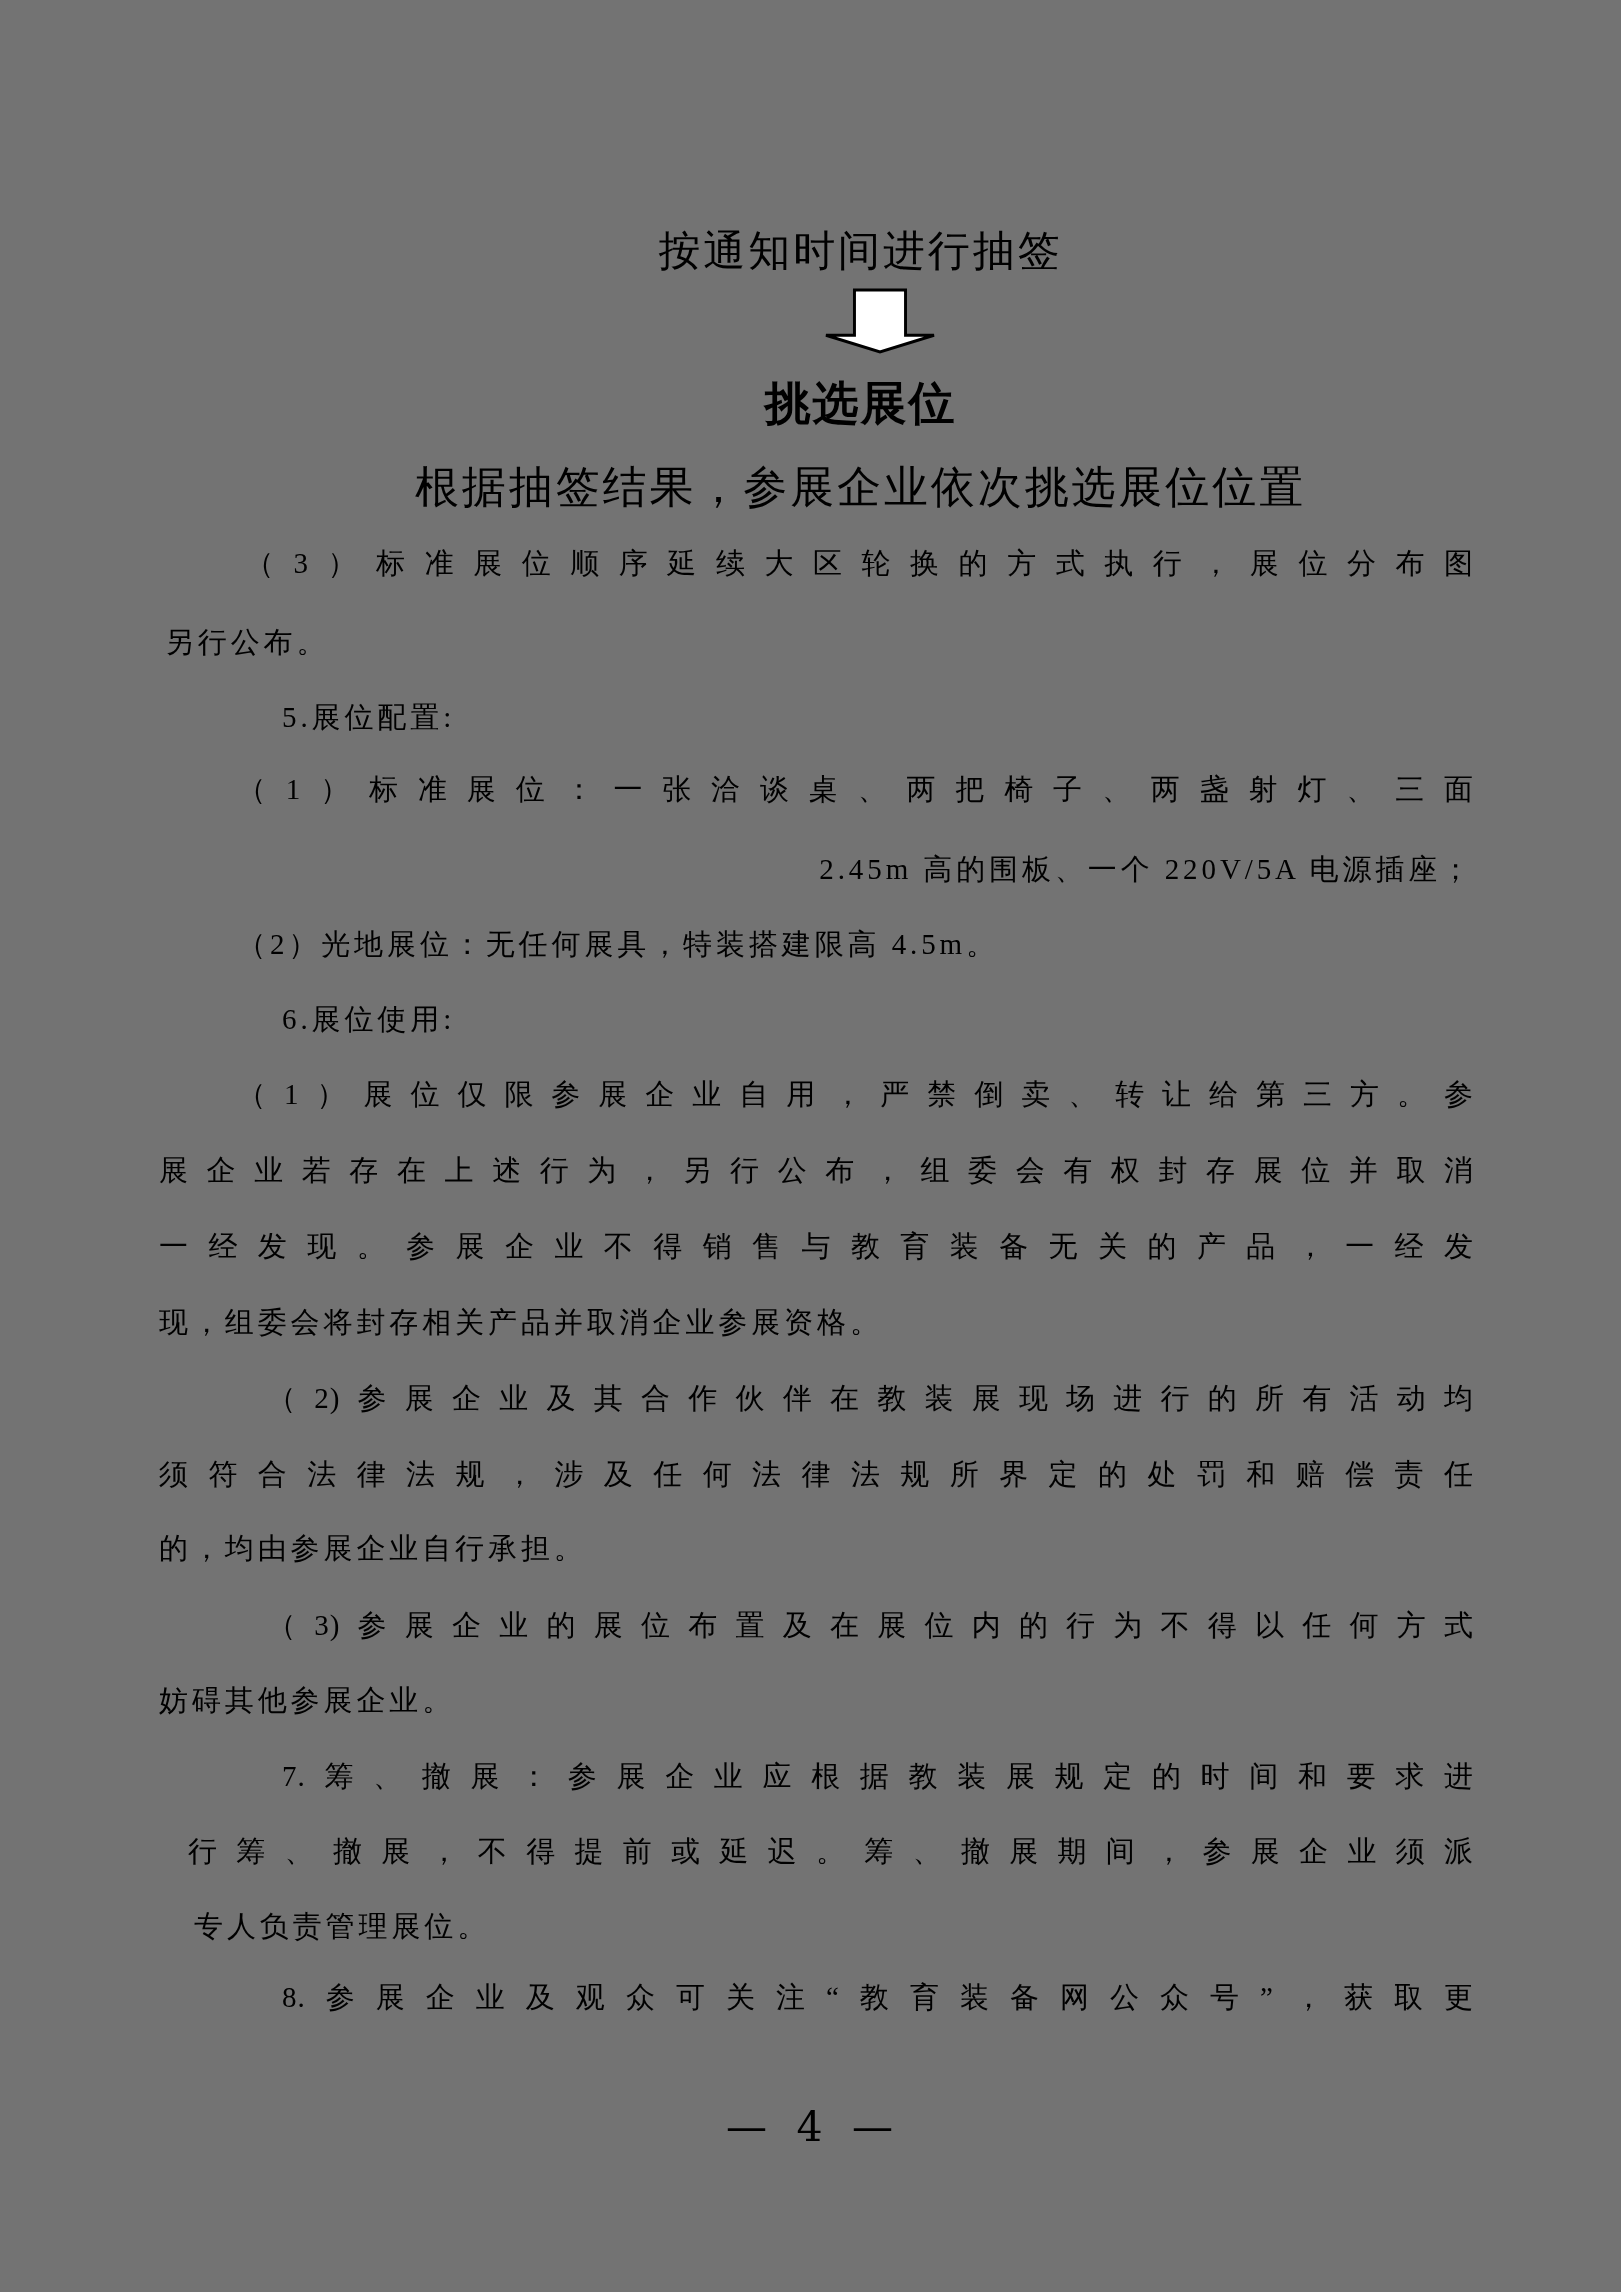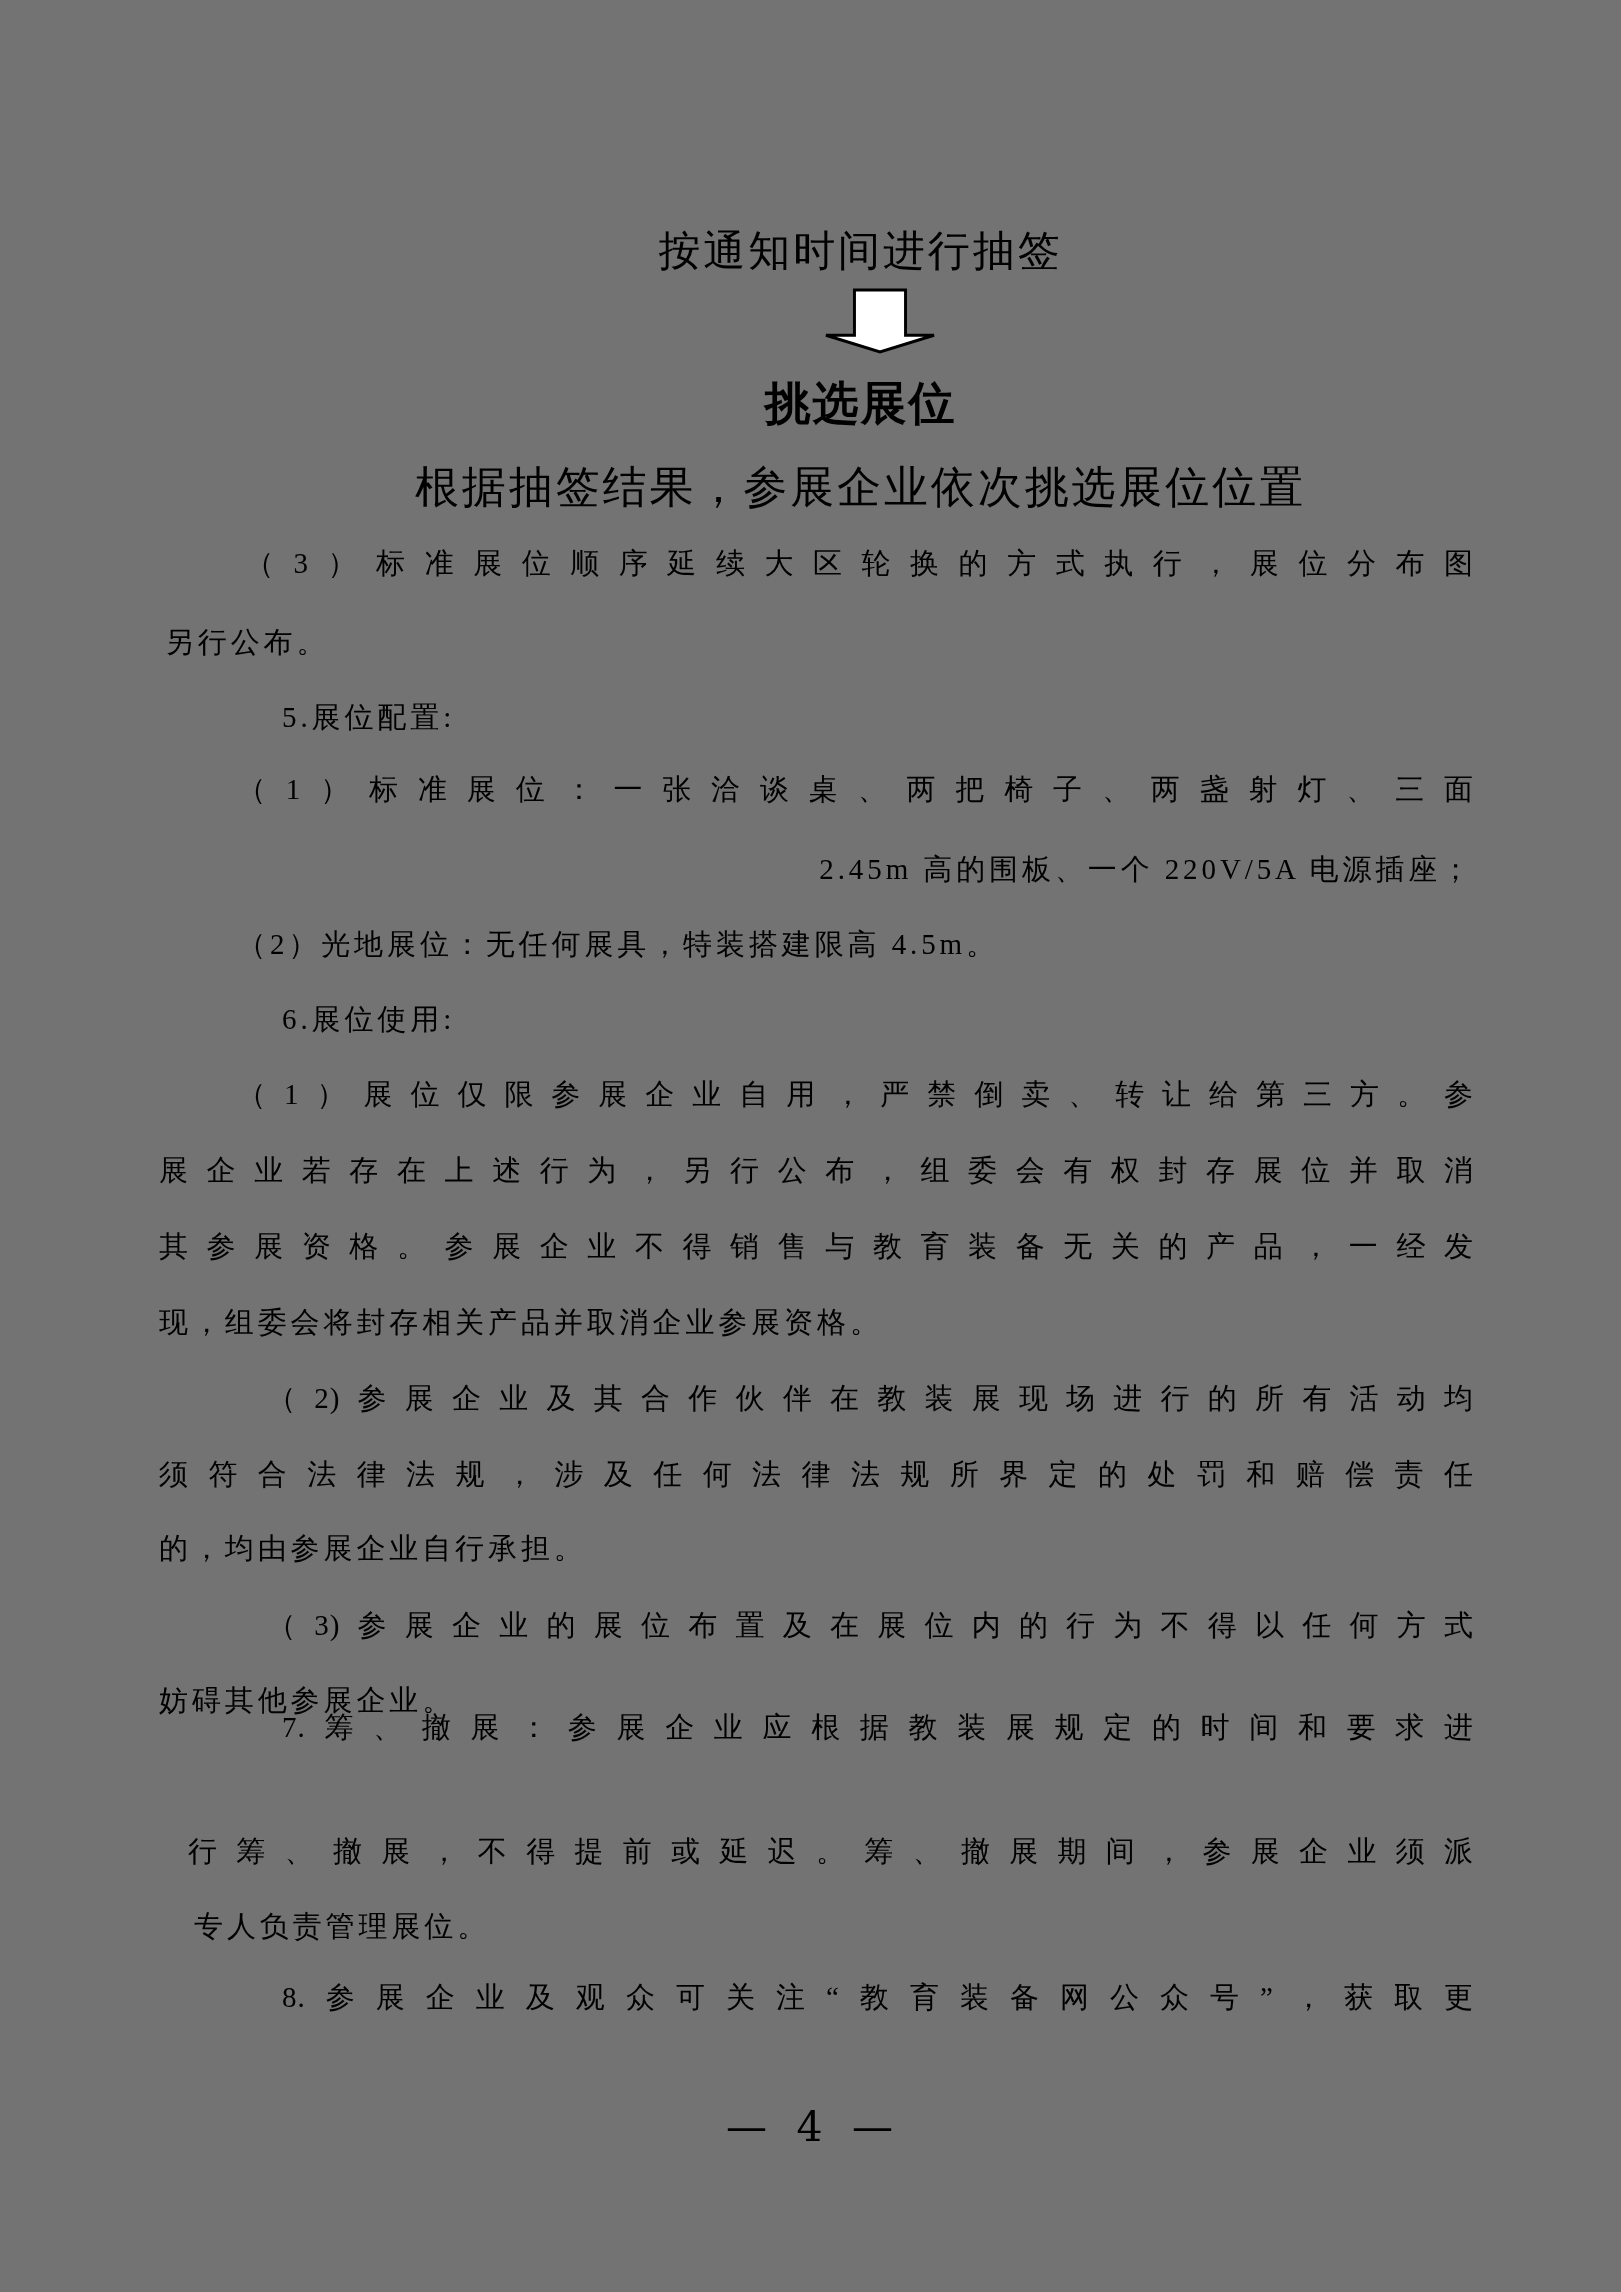--- a/index.html
+++ b/index.html
@@ -106,28 +106,28 @@
   <div id="body-text">
       <div class="bline justify" style="top: 538px; padding-left: 86px;">（3）标准展位顺序延续大区轮换的方式执行，展位分布图</div>
       <div class="bline left" style="top: 617px; padding-left: 5.9px;">另行公布。</div>
       <div class="bline left" style="top: 692px; padding-left: 123px;">5.展位配置:</div>
       <div class="bline justify" style="top: 764px; padding-left: 78px;">（1）标准展位：一张洽谈桌、两把椅子、两盏射灯、三面</div>
       <div class="bline left" style="top: 844px; text-align: right;">2.45m 高的围板、一个 220V/5A 电源插座；</div>
       <div class="bline left" style="top: 919px; padding-left: 78px;">（2）光地展位：无任何展具，特装搭建限高 4.5m。</div>
       <div class="bline left" style="top: 994px; padding-left: 123px;">6.展位使用:</div>
       <div class="bline justify" style="top: 1069px; padding-left: 78px;">（1）展位仅限参展企业自用，严禁倒卖、转让给第三方。参</div>
       <div class="bline justify" style="top: 1145px;">展企业若存在上述行为，另行公布，组委会有权封存展位并取消</div>
-      <div class="bline justify" style="top: 1221px;">其参展资格。参展企业不得销售与教育装备无关的产品，一经发</div>
+      <div class="bline justify" style="top: 1221px;">一经发现。参展企业不得销售与教育装备无关的产品，一经发</div>
       <div class="bline left" style="top: 1297px;">现，组委会将封存相关产品并取消企业参展资格。</div>
       <div class="bline justify" style="top: 1373px; padding-left: 108px;">（2)参展企业及其合作伙伴在教装展现场进行的所有活动均</div>
       <div class="bline justify" style="top: 1449px;">须符合法律法规，涉及任何法律法规所界定的处罚和赔偿责任</div>
       <div class="bline left" style="top: 1523px;">的，均由参展企业自行承担。</div>
       <div class="bline justify" style="top: 1600px; padding-left: 108px;">（3)参展企业的展位布置及在展位内的行为不得以任何方式</div>
       <div class="bline left" style="top: 1675px;">妨碍其他参展企业。</div>
-      <div class="bline justify" style="top: 1702px; padding-left: 123px;">7.筹、撤展：参展企业应根据教装展规定的时间和要求进</div>
+      <div class="bline justify" style="top: 1751px; padding-left: 123px;">7.筹、撤展：参展企业应根据教装展规定的时间和要求进</div>
       <div class="bline justify" style="top: 1826px; padding-left: 29px;">行筹、撤展，不得提前或延迟。筹、撤展期间，参展企业须派</div>
       <div class="bline left" style="top: 1901px; padding-left: 35px;">专人负责管理展位。</div>
       <div class="bline justify" style="top: 1972px; padding-left: 123px;">8.参展企业及观众可关注“教育装备网公众号”，获取更</div>
     </div>
 
   <div class="footer">
     <span>—</span><span>4</span><span>—</span>
   </div>
 
 </div>

